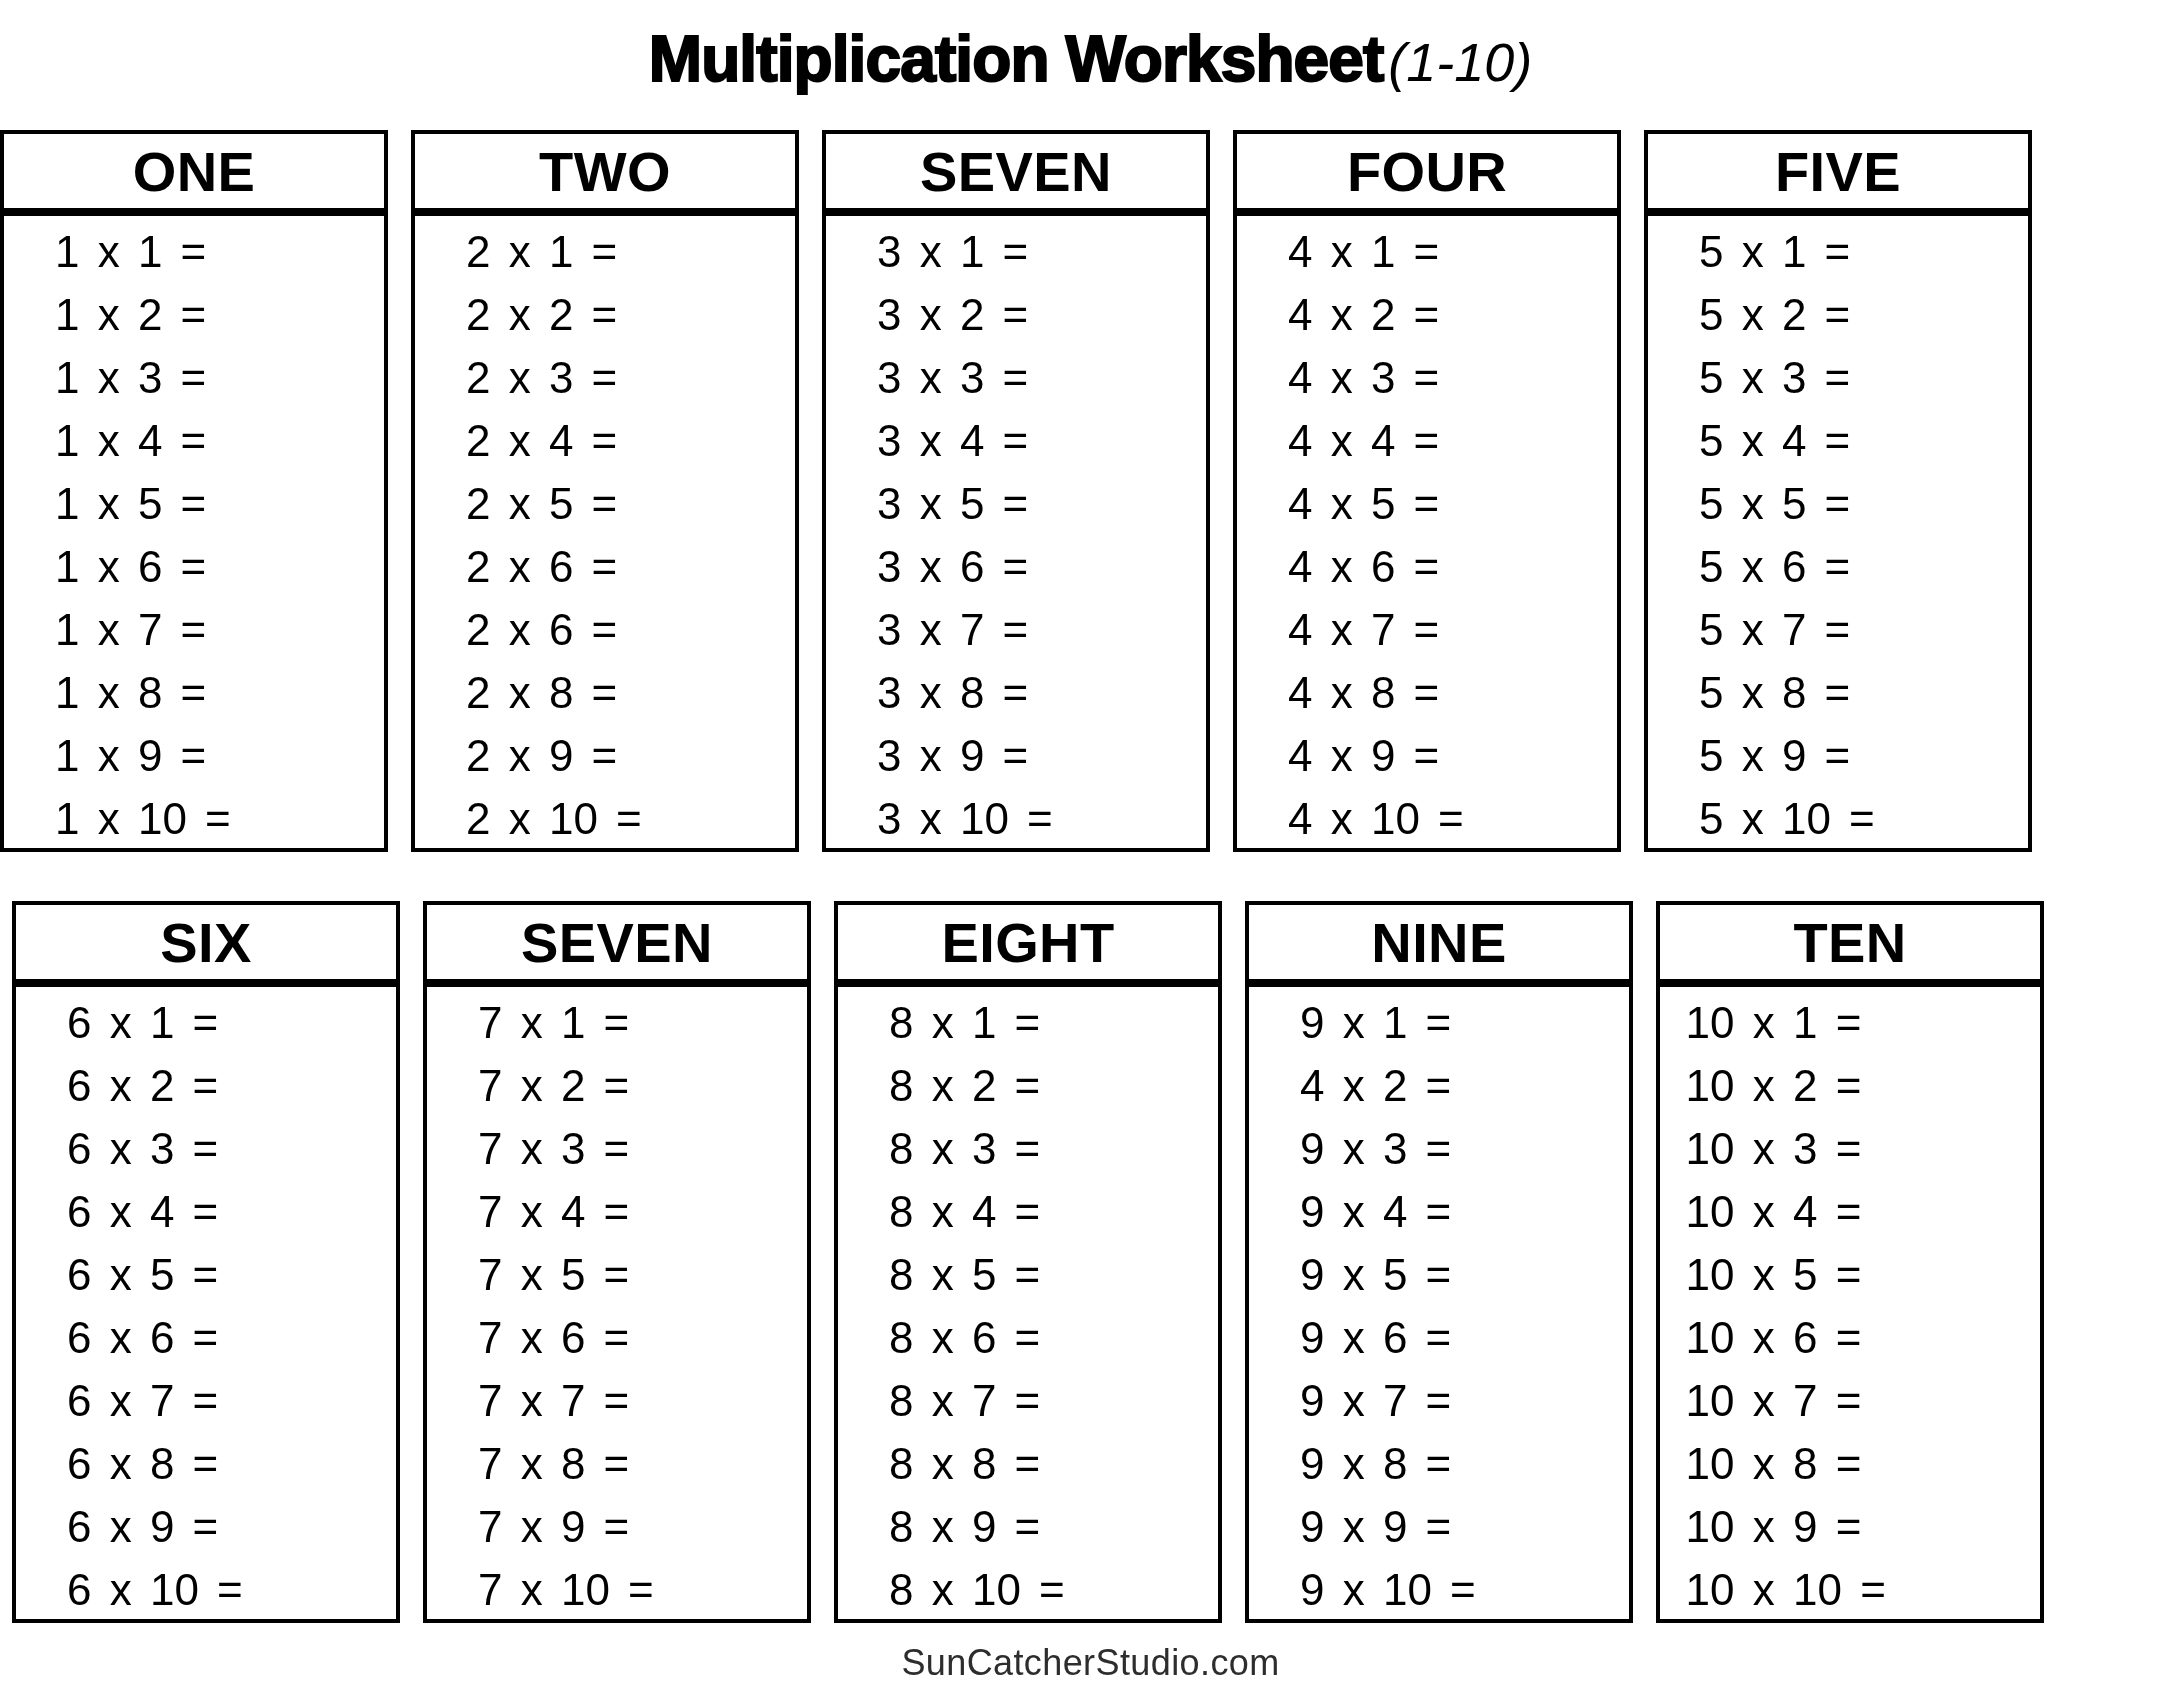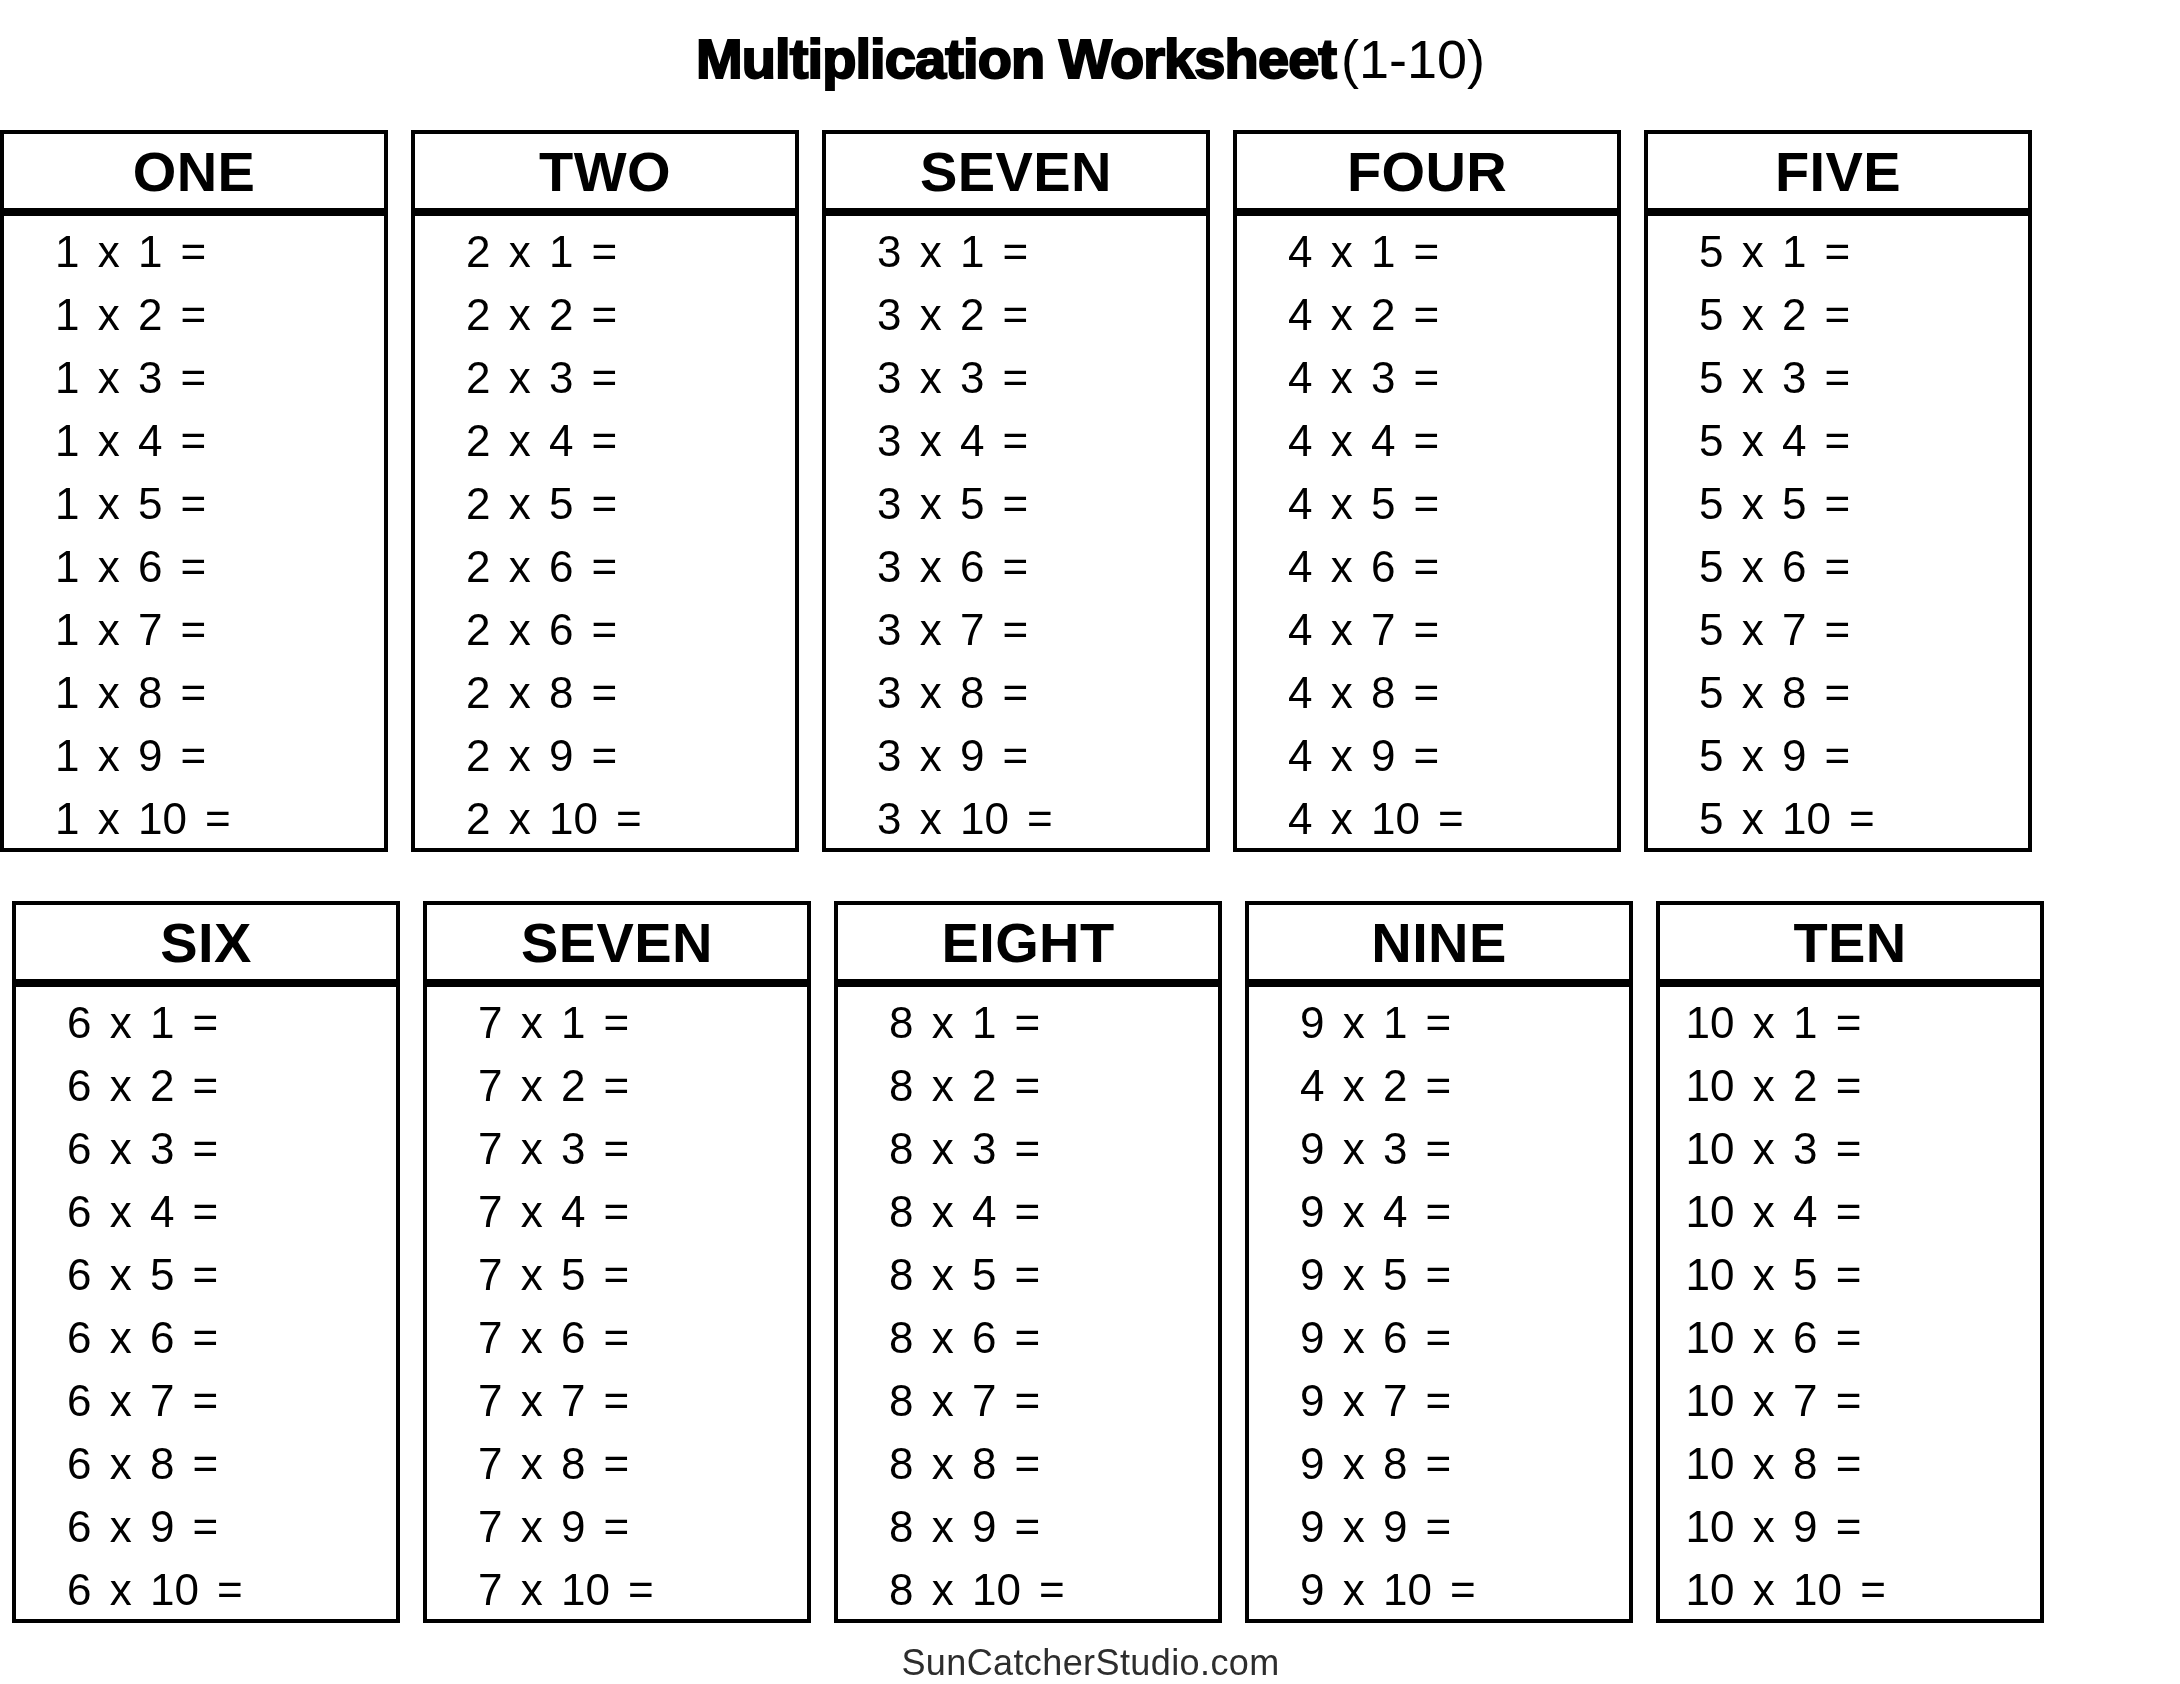--- a/index.html
+++ b/index.html
@@ -15,29 +15,30 @@
 
   
   .title {
     margin-top: 12px;
     height: 94px;
     line-height: 94px;
     text-align: center;
     white-space: nowrap;
   }
   .title-main {
-    font-size: 56px;
+    font-size: 64px;
     font-weight: bold;
     letter-spacing: -0.9px;
     -webkit-text-stroke: 2.1px #000;
   }
   .title-range {
     font-size: 54px;
     font-weight: normal;
     margin-left: 1px;
+    font-style: italic;
     -webkit-text-stroke: 0;
   }
 
   
   .tables-row {
     display: flex;
     gap: 23px;
   }
   .tables-row.first  { margin-top: 24px; }
   .tables-row.second { margin-top: 49px; padding-left: 12px; }

